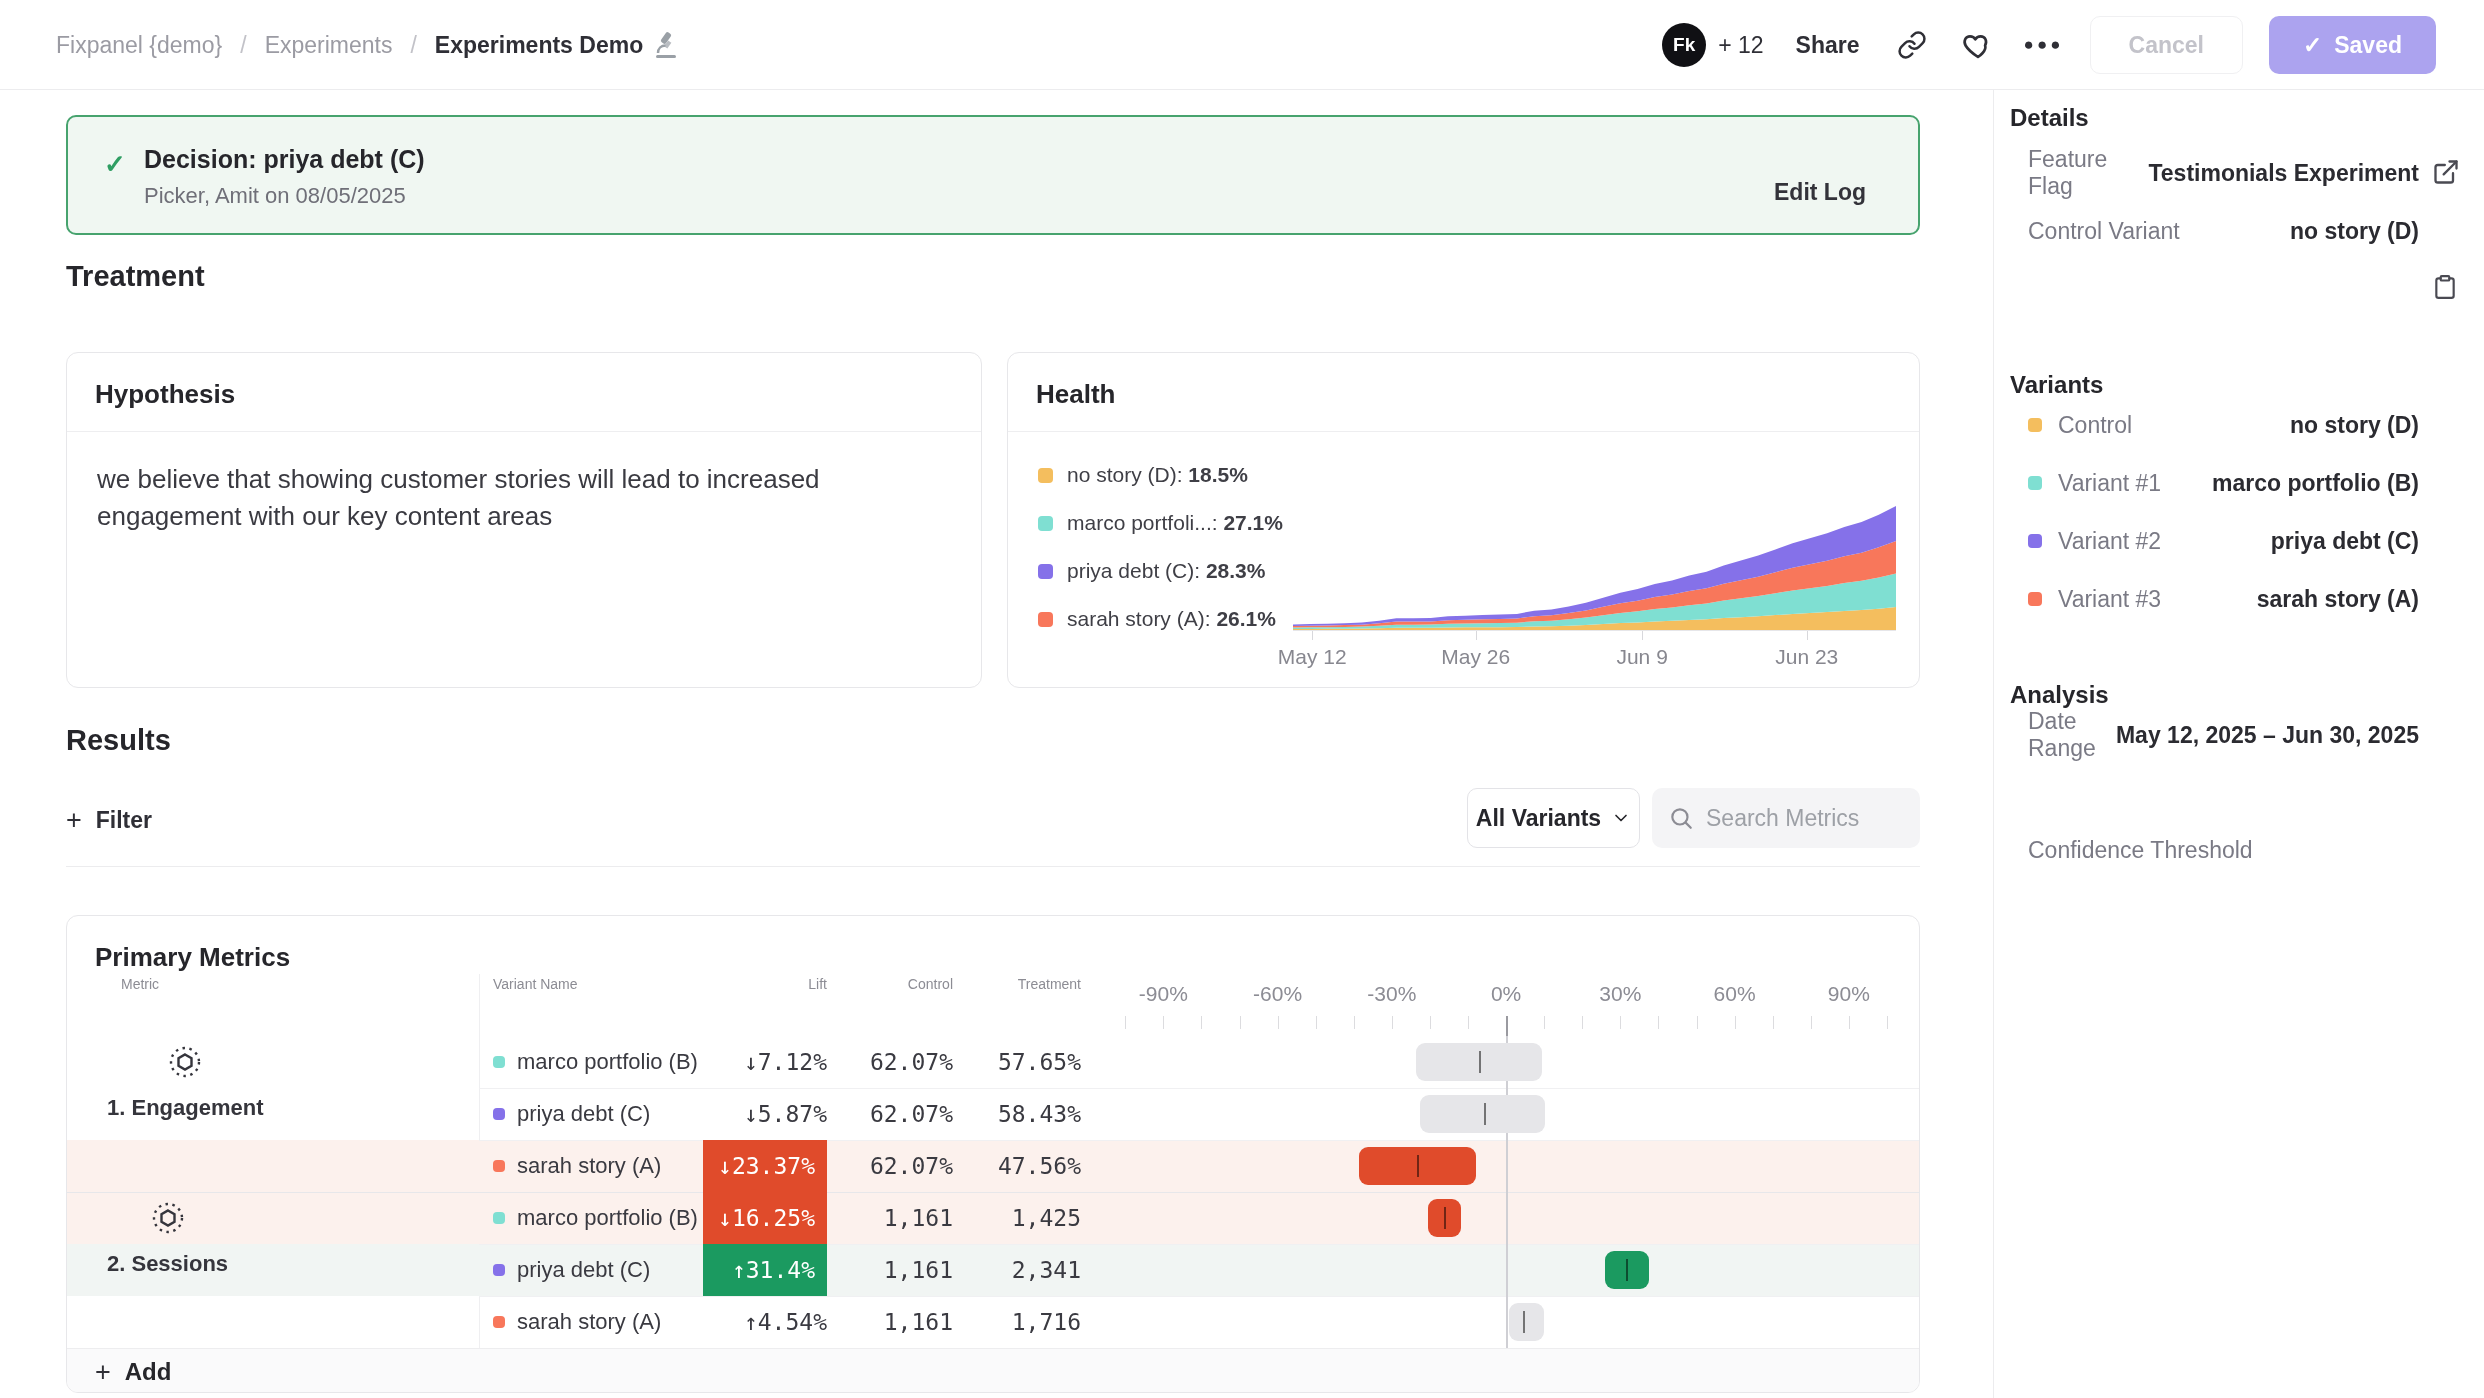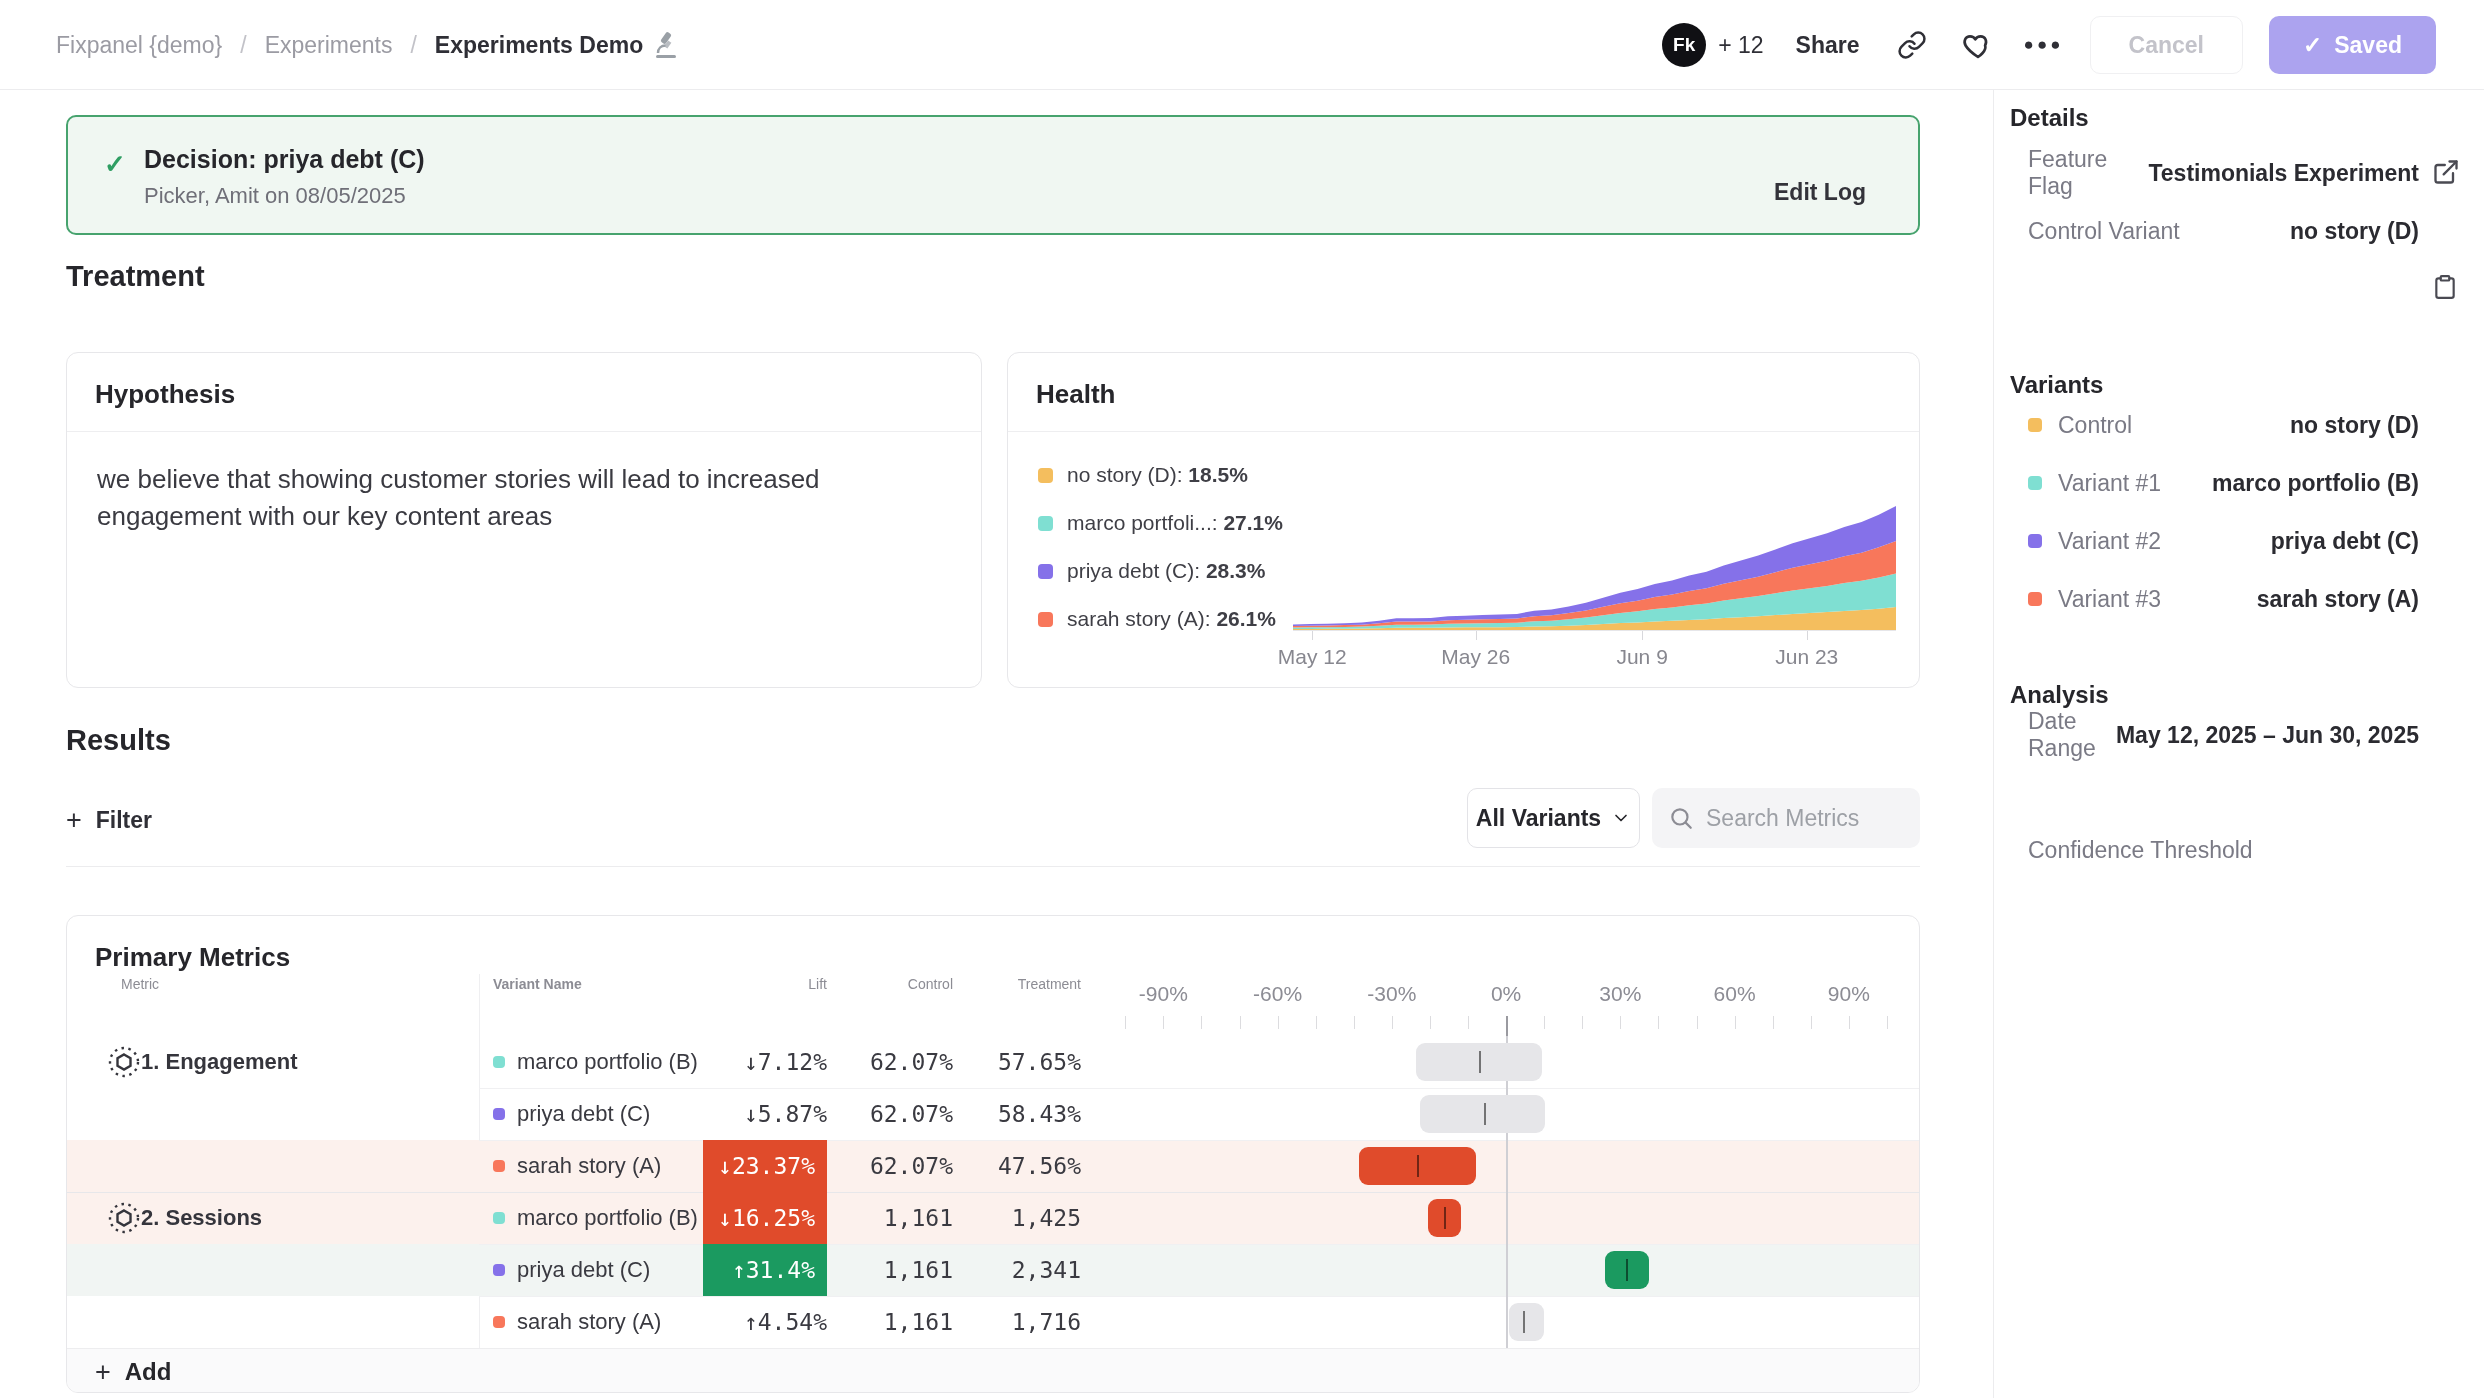--- a/index.html
+++ b/index.html
@@ -77,21 +77,21 @@
   .pm-vsep { position:absolute; left:412px; top:58px; width:1px; height:420px; background:#EFEFF1; }
   .tickstrip { position:absolute; top:100px; height:20px; }
   .minor-tick { position:absolute; top:0; width:1px; height:13px; background:#DCDCDF; }
   .zero-tick { position:absolute; top:0; width:2px; height:20px; background:#9A9AA0; }
   .zero-gridline { position:absolute; width:2px; background:#CFCFD4; z-index:1; }
   .t-row { position:absolute; left:0; width:1854px; height:52px; }
   .t-row.red-tint { background:#FCF1ED; }
   .t-row.green-tint { background:#F1F5F3; }
   .row-divider { position:absolute; left:412px; width:1442px; height:1px; background:#F0F0F2; }
   .group-divider { position:absolute; left:0; width:1854px; height:1px; background:#E7E7EA; }
-  .metric-cell { position:absolute; left:40px; display:flex; align-items:center; z-index:2; }
+  .metric-cell { position:absolute; left:40px; display:flex; align-items:center; gap:16px; z-index:2;flex-direction:column; }
   .metric-name { font-size:22px; font-weight:600; color:#35353C; }
   .variant-cell { position:absolute; left:426px; top:0; height:52px; display:flex; align-items:center; gap:12px; z-index:2; }
   .v-dot { width:12px; height:12px; border-radius:4px; }
   .v-name { font-size:22px; color:#3A3A41; }
   .lift-plain { position:absolute; left:760px; top:0; height:52px; transform:translateX(-100%);
                 display:flex; align-items:center; font-size:23px; color:#3A3A41; z-index:2; }
   .lift-block { position:absolute; left:636px; top:0; width:124px; height:52px; display:flex; align-items:center;
                 justify-content:flex-end; padding-right:12px; font-size:23px; color:#fff; z-index:2; }
   .num-cell { position:absolute; top:0; height:52px; transform:translateX(-100%); display:flex; align-items:center;
               font-size:23px; color:#3A3A41; z-index:2; }
@@ -229,21 +229,21 @@
       <line x1="16.5" y1="16.5" x2="21" y2="21"></line>
   </svg>
   <input type="text" placeholder="Search Metrics" style="">
 </div>
 
 <div class="results-divider"></div>
 
 <div class="card pm-card" id="pm-card">
   <div class="card-title">Primary Metrics</div>
   <div class="pm-colhead" style="left:54px;">Metric</div>
-  <div class="pm-colhead" style="left:426px;font-weight:bold;">Variant Name</div>
+  <div class="pm-colhead" style="left:426px;">Variant Name</div>
   <div class="pm-colhead ra" style="left:760px;">Lift</div>
   <div class="pm-colhead ra" style="left:886px;">Control</div>
   <div class="pm-colhead ra" style="left:1014px;">Treatment</div>
   <div class="pm-vsep"></div>
   <div id="pm-axis-labels">
       <div class="pm-axis-label" style="left: 1096.36px;">-90%</div>
       <div class="pm-axis-label" style="left: 1210.61px;">-60%</div>
       <div class="pm-axis-label" style="left: 1324.86px;">-30%</div>
       <div class="pm-axis-label" style="left: 1439.12px;">0%</div>
       <div class="pm-axis-label" style="left: 1553.37px;">30%</div>

